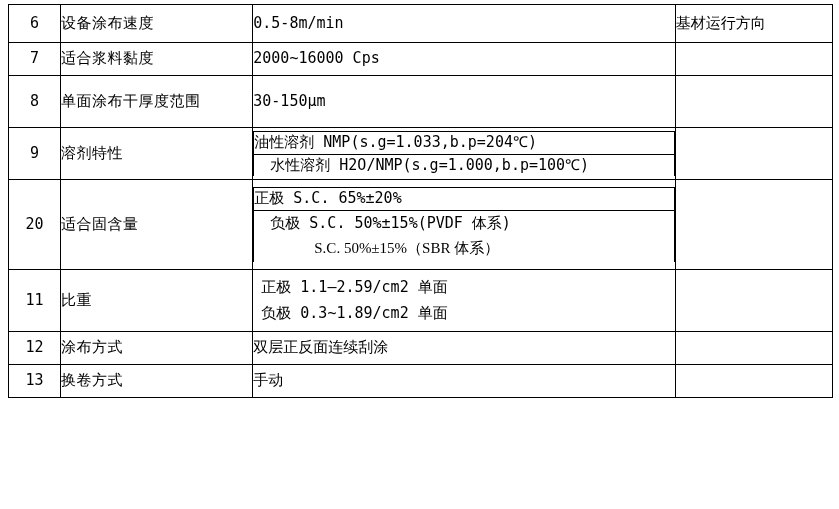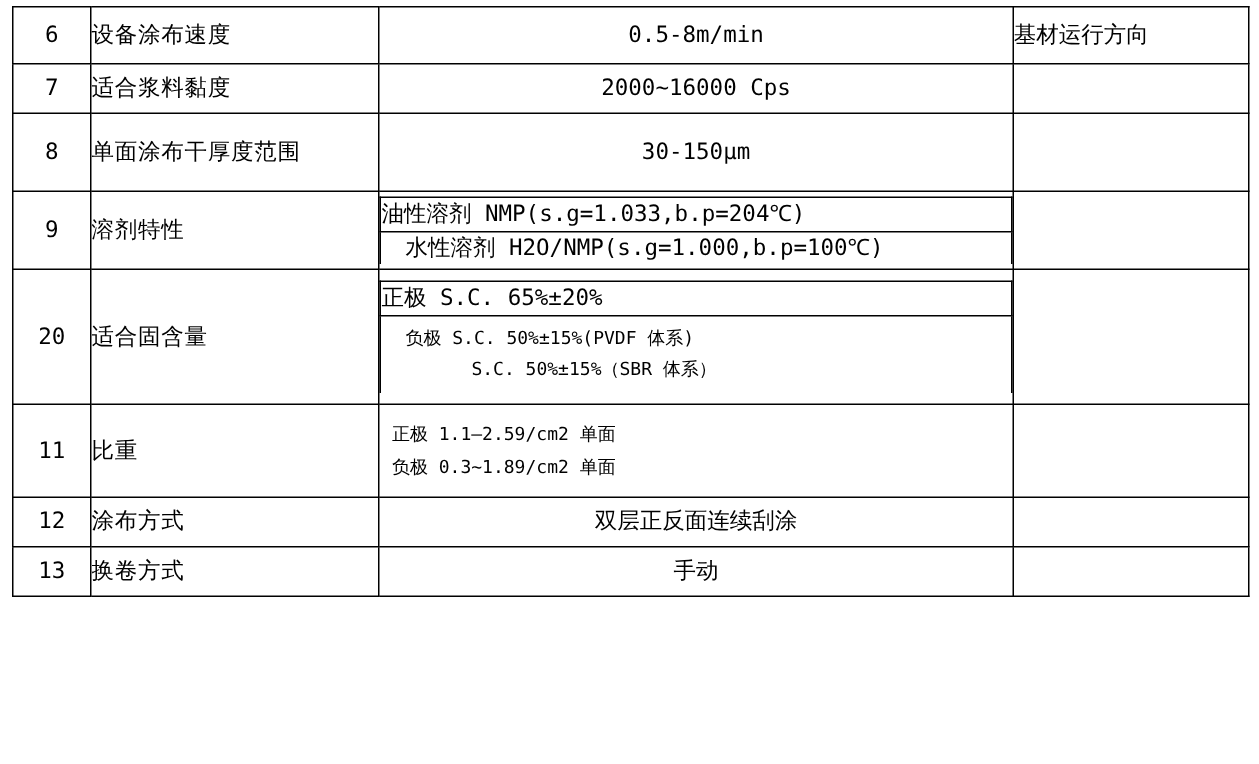--- a/index.html
+++ b/index.html
@@ -47,21 +47,20 @@
     padding: 3px 6px 3px 10px;
     font-size: 15px;
     letter-spacing: 0.5px;
   }
   .cell-val {
     padding: 3px 6px 3px 8px;
     font-size: 15px;
     font-family: "DejaVu Sans Mono", "Liberation Mono", monospace;
     letter-spacing: 0px;
     white-space: nowrap;
-    text-align: center;
   }
   .cell-note {
     padding: 4px 5px 3px 7px;
     font-size: 15px;
     vertical-align: top;
     line-height: 1.5;
   }
   .nested {
     border-collapse: collapse;
     width: 100%;
@@ -75,25 +74,25 @@
     font-family: "DejaVu Sans Mono", "Liberation Mono", monospace;
     white-space: nowrap;
   }
   .nested tr:last-child td {
     border-bottom: 0;
     padding-left: 16px;
   }
   .val-host { padding: 0 !important; }
   .line {
     padding: 2px 6px 2px 8px;
-    font-size: 12px;
+    font-size: 15px;
     font-family: "DejaVu Sans Mono", "Liberation Mono", monospace;
     white-space: nowrap;
   }
-  .indent { padding-left: 44px; }
+  .indent { padding-left: 44px; font-family: Liberation Serif, serif; }
   .h-tall { height: 52px; }
   .h-mid  { height: 38px; }
   .h-std  { height: 33px; }
 </style>
 </head>
 <body>
 
 <div class="sheet">
   <table class="spec">
     <colgroup>

